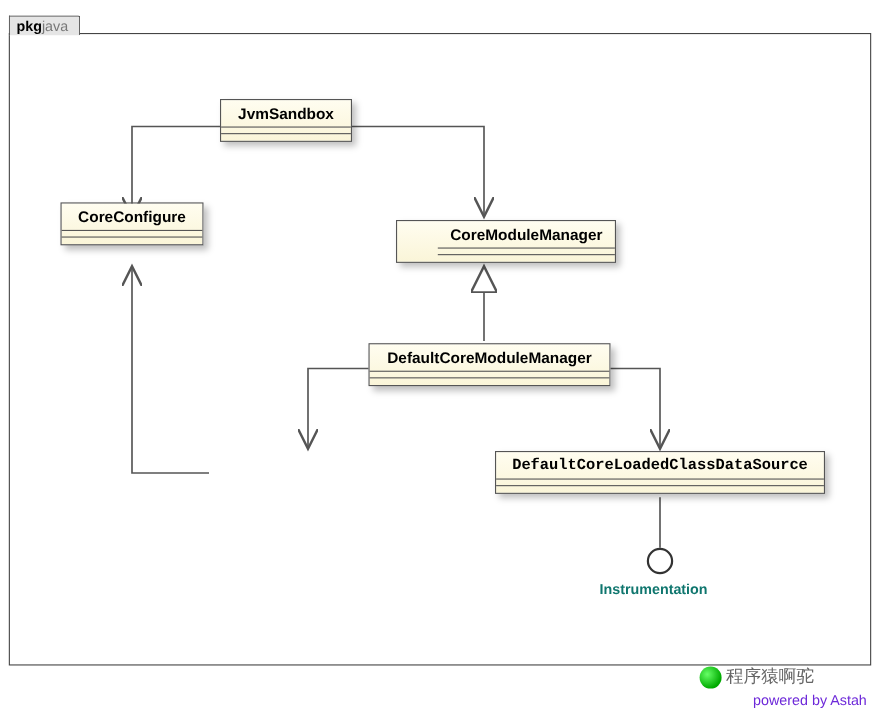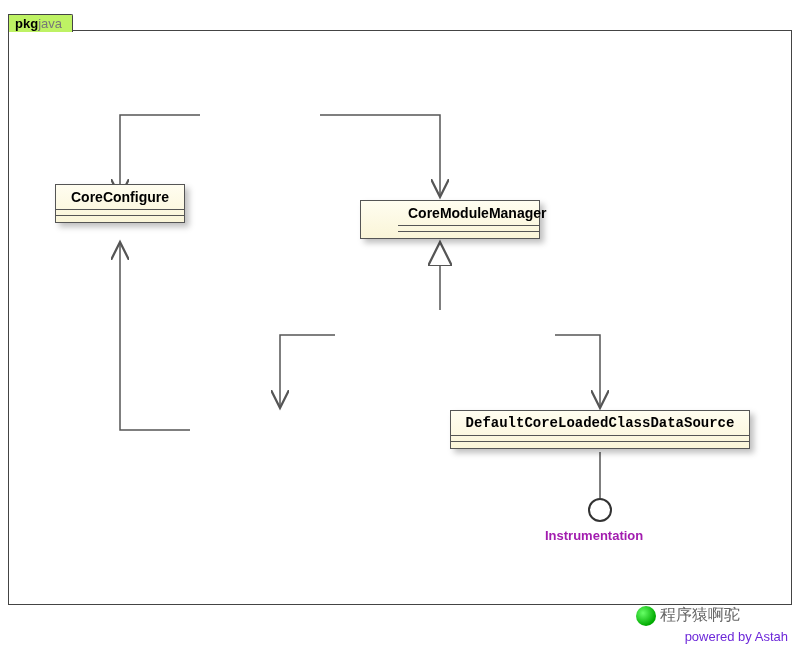--- a/index.html
+++ b/index.html
@@ -27,21 +27,21 @@
     background: #fff;
   }
   .pkg-tab {
     position: absolute;
     left: 8px;
     top: 14px;
     height: 18px;
     padding: 0 10px 0 6px;
     border: 1.5px solid #444;
     border-bottom: none;
-    background: #bef264;
+    background: #e5e5e5;
     font-size: 13px;
     line-height: 17px;
     z-index: 5;
     border-top-right-radius: 2px;
   }
   .pkg-tab .b { font-weight: bold; }
   .pkg-tab .n { color: #777; }
   .class-box {
     position: absolute;
     background: linear-gradient(#fffdf0, #faf5d8);
@@ -70,21 +70,21 @@
     height: 24px;
     border: 2px solid #333;
     border-radius: 50%;
     background: #fff;
     z-index: 3;
   }
   .interface-label {
     position: absolute;
     font-size: 13px;
     font-weight: bold;
-    color: #a21caf;
+    color: #0f766e;
     z-index: 3;
   }
   svg.connectors {
     position: absolute;
     left: 0; top: 0;
     width: 800px; height: 652px;
     z-index: 1;
     pointer-events: none;
   }
   .footer {
@@ -140,33 +140,43 @@
 
     <path d="M 335 335 L 280 335 L 280 408" fill="none" stroke="#555" stroke-width="1.5" marker-end="url(#arrow)"></path>
 
     <path d="M 555 335 L 600 335 L 600 408" fill="none" stroke="#555" stroke-width="1.5" marker-end="url(#arrow)"></path>
 
     <path d="M 190 430 L 120 430 L 120 242" fill="none" stroke="#555" stroke-width="1.5" marker-end="url(#arrow)"></path>
 
     <path d="M 600 452 L 600 498" fill="none" stroke="#555" stroke-width="1.5"></path>
   </svg>
 
+  <div class="class-box" style="left:200px; top:90px; width:120px;">
+    <div class="title">JvmSandbox</div>
+    <div class="sec1"></div>
+    <div class="sec2"></div>
+  </div>
 
   <div class="class-box" style="left:55px; top:184px; width:130px;">
     <div class="title">CoreConfigure</div>
     <div class="sec1"></div>
     <div class="sec2"></div>
   </div>
 
-  <div class="class-box" style="left:360px; top:200px; width:180px;padding-left:37px;">
+  <div class="class-box" style="left:360px; top:200px; width:200px;padding-left:37px;">
     <div class="title">CoreModuleManager</div>
     <div class="sec1"></div>
     <div class="sec2"></div>
   </div>
 
+  <div class="class-box" style="left:335px; top:312px; width:220px;">
+    <div class="title">DefaultCoreModuleManager</div>
+    <div class="sec1"></div>
+    <div class="sec2"></div>
+  </div>
 
 
   <div class="class-box" style="left:450px; top:410px; width:300px;font-family:Liberation Mono, monospace;">
     <div class="title">DefaultCoreLoadedClassDataSource</div>
     <div class="sec1"></div>
     <div class="sec2"></div>
   </div>
 
   <div class="interface-circle" style="left:588px; top:498px;"></div>
   <div class="interface-label" style="left:545px; top:528px;">Instrumentation</div>

